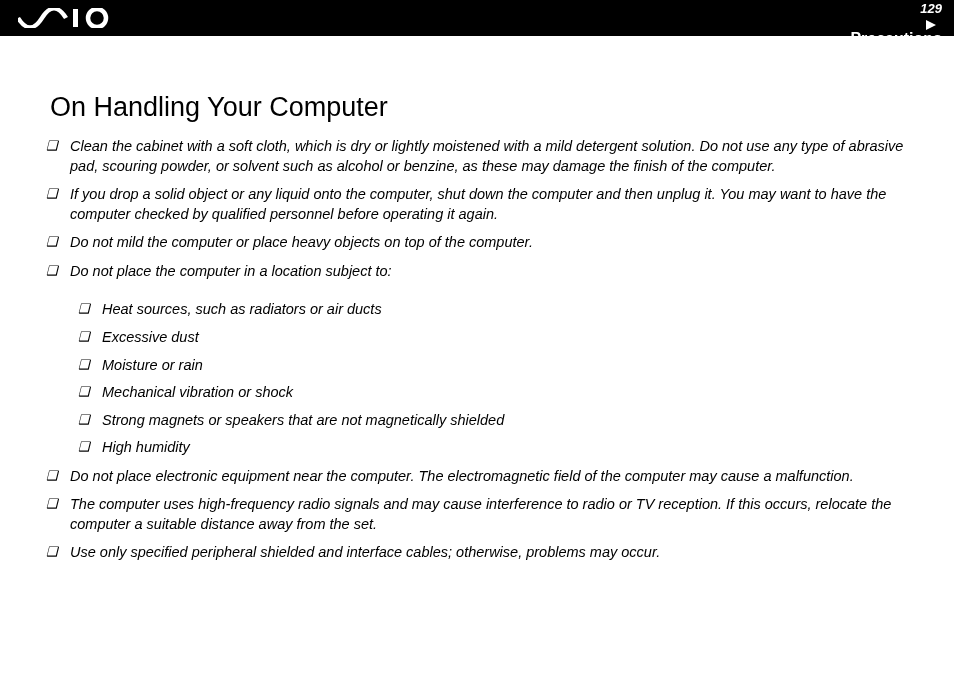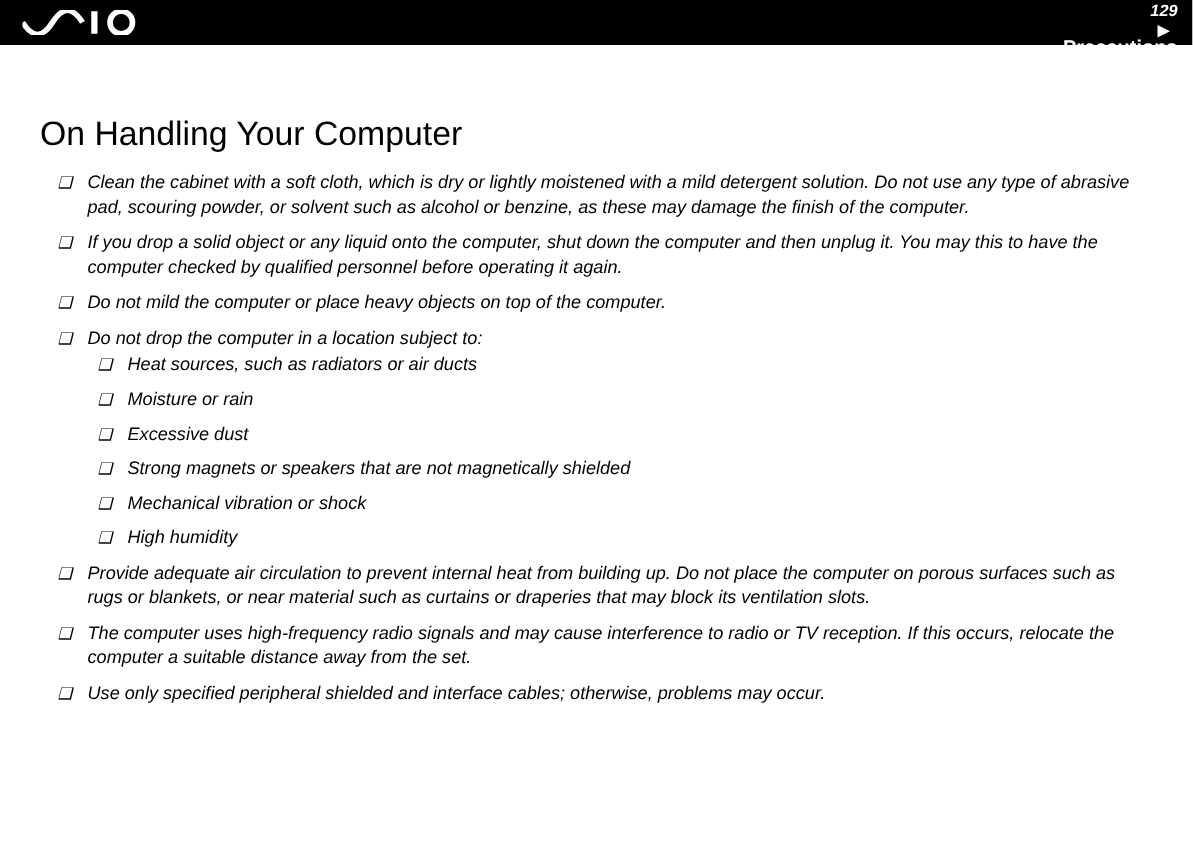--- a/index.html
+++ b/index.html
@@ -56,20 +56,21 @@
     font-size: 16px;
     font-weight: bold;
   }
   .content {
     padding: 56px 32px 20px 32px;
   }
   h1 {
     font-size: 27px;
     font-weight: normal;
     margin-bottom: 14px;
+    margin-left: 18px;
   }
   ul.top {
     list-style: none;
     padding-left: 14px;
     font-style: italic;
   }
   ul.top > li {
     position: relative;
     padding-left: 24px;
     font-size: 14.5px;
@@ -79,21 +80,21 @@
   ul.top > li::before {
     content: "❑";
     position: absolute;
     left: 0;
     top: 0;
     font-size: 13px;
   }
   ul.sub {
     list-style: none;
     padding-left: 8px;
-    margin-top: 2px;
+    margin-top: 19px;
   }
   ul.sub > li {
     position: relative;
     padding-left: 24px;
     font-size: 14.5px;
     line-height: 1.35;
     margin-bottom: 8px;
   }
   ul.sub > li::before {
     content: "❑";
@@ -121,30 +122,30 @@
       <div class="nav-arrow nav-right"></div>
     </div>
     <div class="section-name">Precautions</div>
   </div>
 </div>
 
 <div class="content">
   <h1>On Handling Your Computer</h1>
   <ul class="top">
     <li>Clean the cabinet with a soft cloth, which is dry or lightly moistened with a mild detergent solution. Do not use any type of abrasive pad, scouring powder, or solvent such as alcohol or benzine, as these may damage the finish of the computer.</li>
-    <li>If you drop a solid object or any liquid onto the computer, shut down the computer and then unplug it. You may this to have the computer checked by qualified personnel before operating it again.</li>
+    <li>If you drop a solid object or any liquid onto the computer, shut down the computer and then unplug it. You may want to have the computer checked by qualified personnel before operating it again.</li>
     <li>Do not mild the computer or place heavy objects on top of the computer.</li>
     <li>
-      <span>Do not drop the computer in a location subject to:</span>
+      <span>Do not place the computer in a location subject to:</span>
       <ul class="sub">
         <li>Heat sources, such as radiators or air ducts</li>
+        <li>Excessive dust</li>
         <li>Moisture or rain</li>
-        <li>Excessive dust</li>
+        <li>Mechanical vibration or shock</li>
         <li>Strong magnets or speakers that are not magnetically shielded</li>
-        <li>Mechanical vibration or shock</li>
         <li>High humidity</li>
       </ul>
     </li>
-    <li>Provide adequate air circulation to prevent internal heat from building up. Do not place the computer on porous surfaces such as rugs or blankets, or near material such as curtains or draperies that may block its ventilation slots.</li>
+    <li>Do not place electronic equipment near the computer. The electromagnetic field of the computer may cause a malfunction.</li>
     <li>The computer uses high-frequency radio signals and may cause interference to radio or TV reception. If this occurs, relocate the computer a suitable distance away from the set.</li>
     <li>Use only specified peripheral shielded and interface cables; otherwise, problems may occur.</li>
   </ul>
 </div>
 
 </body></html>

